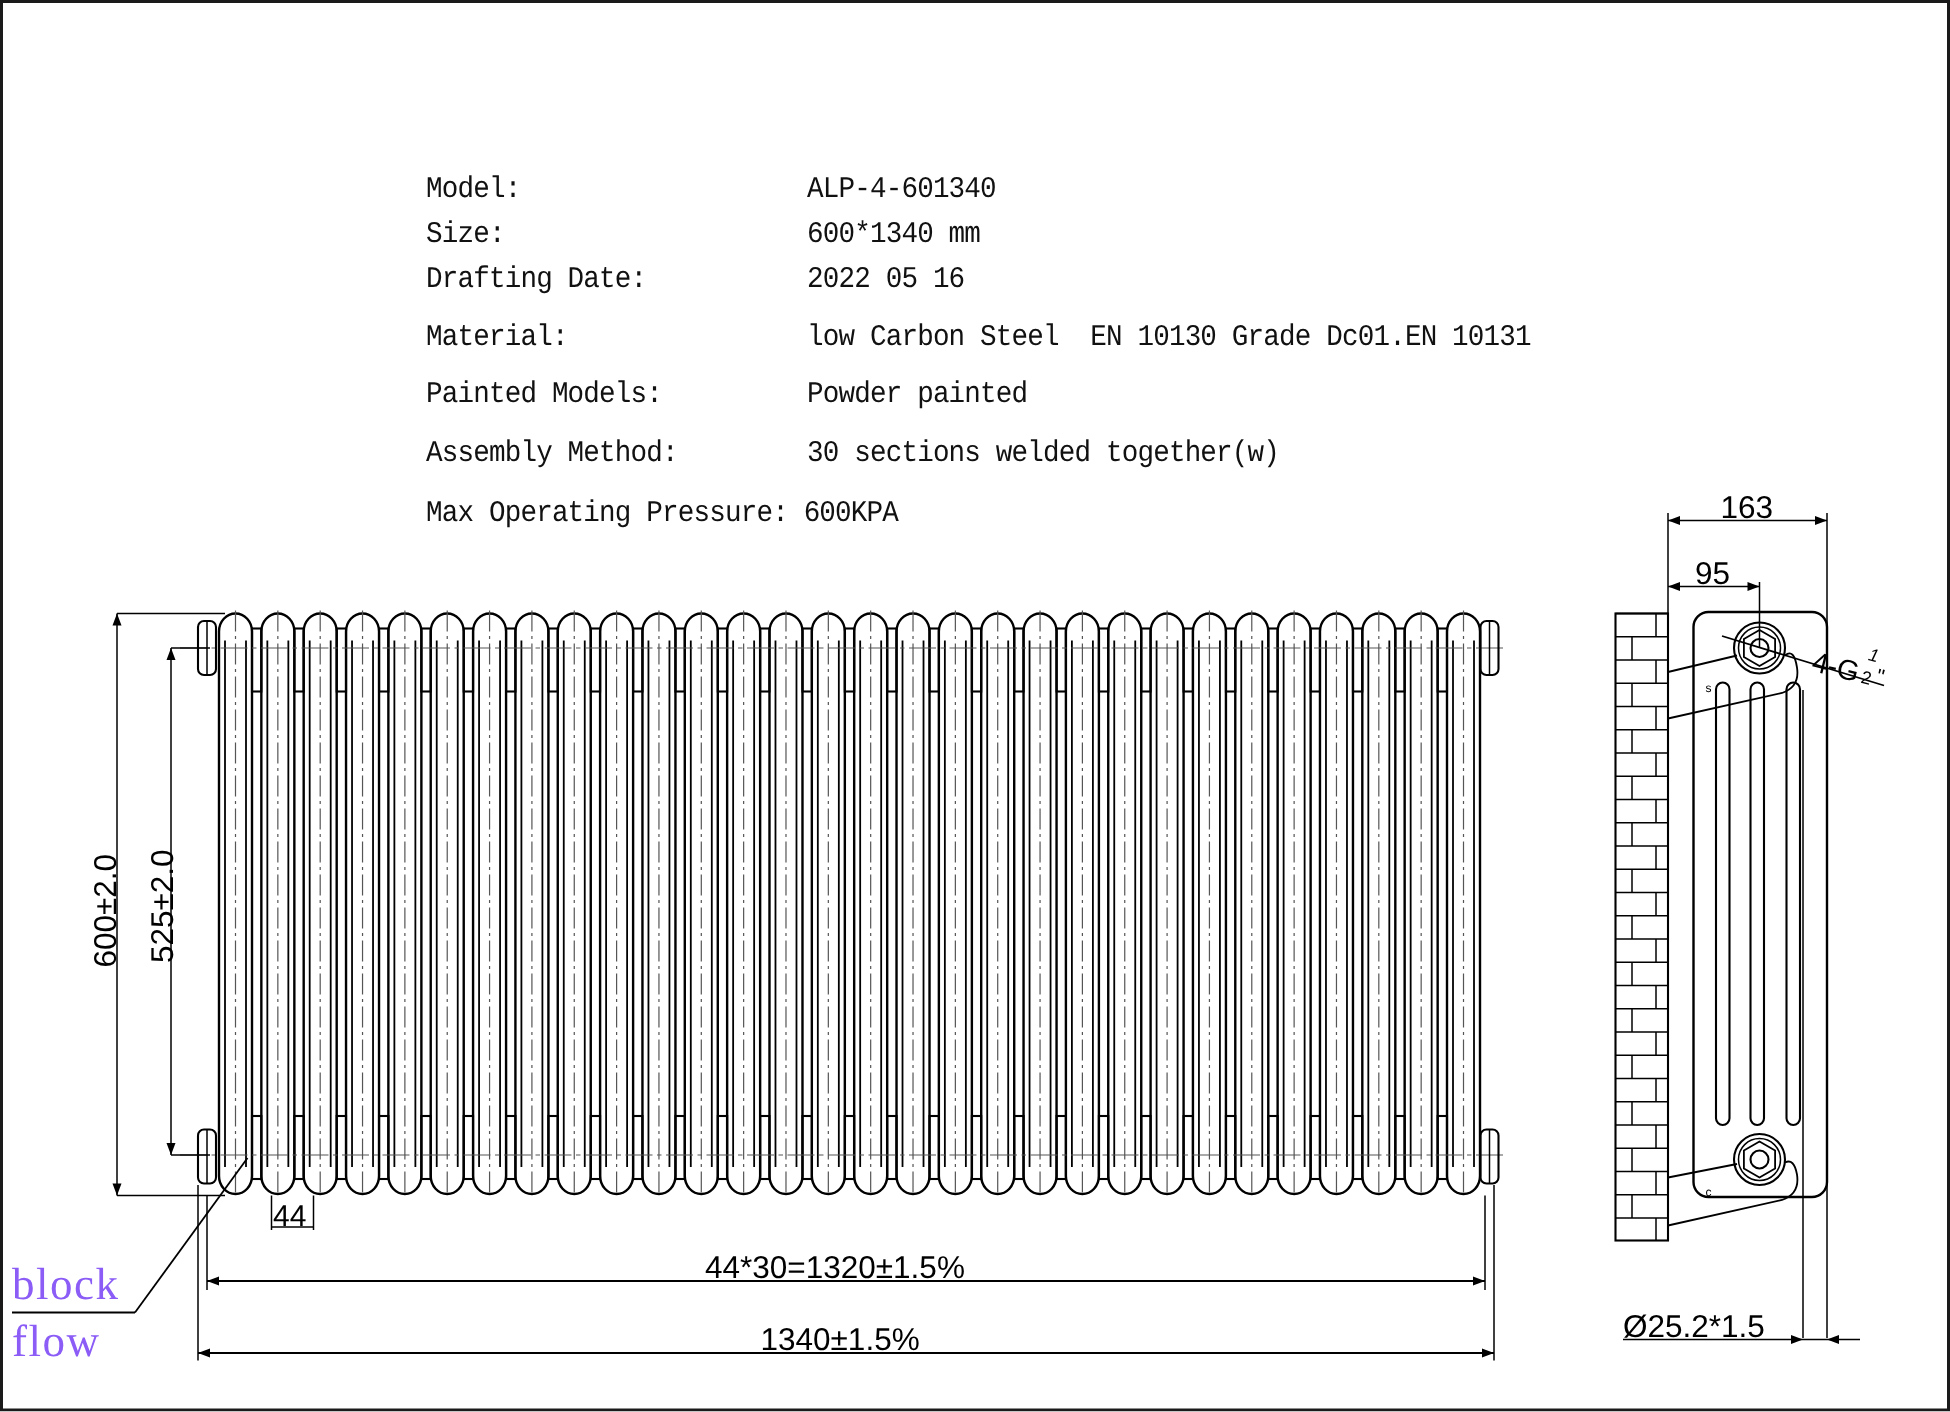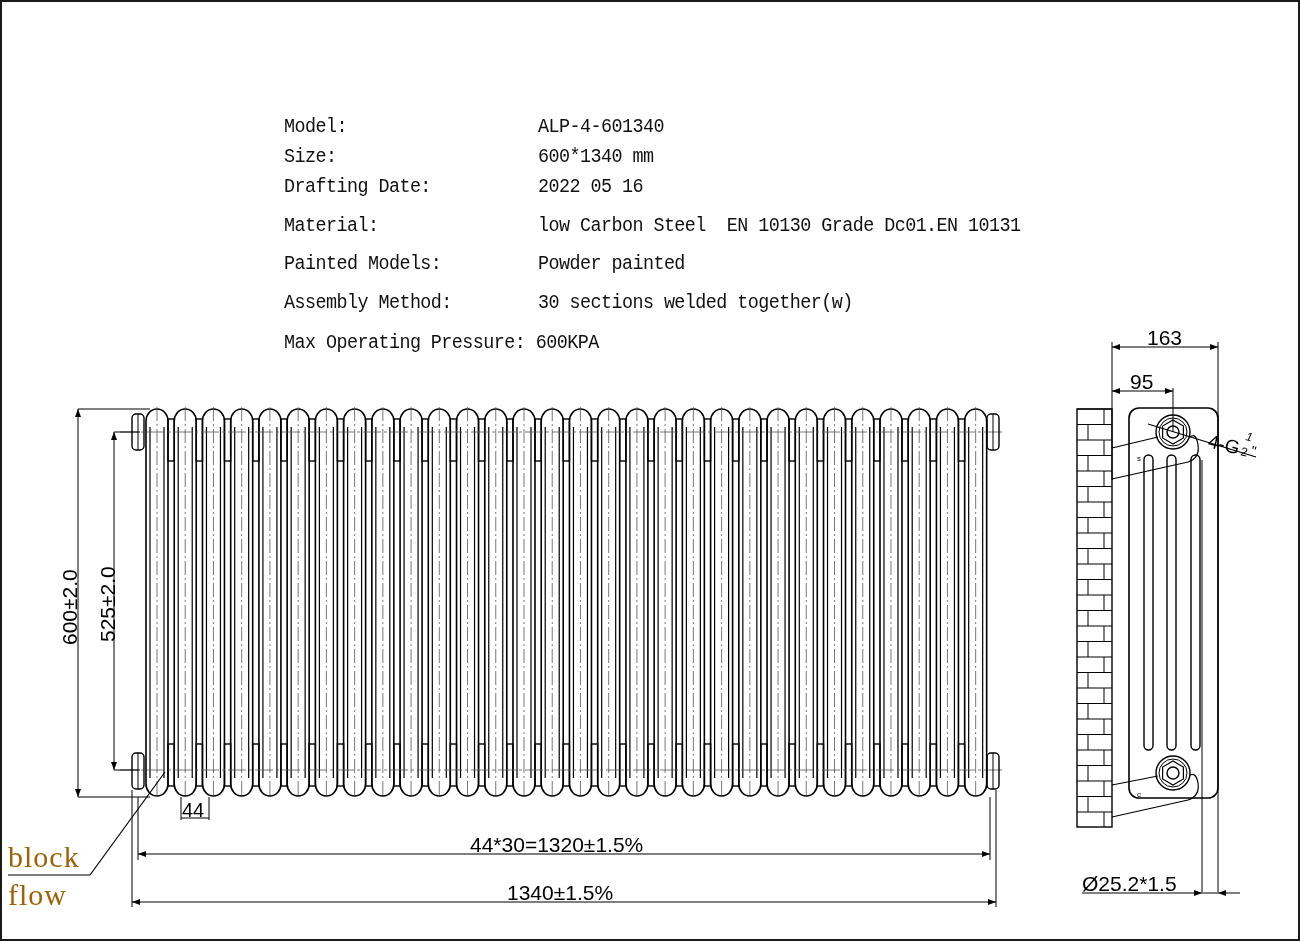--- a/index.html
+++ b/index.html
@@ -3,21 +3,21 @@
 <meta charset="utf-8">
 <style>
   html, body { margin: 0; padding: 0; background: #ffffff; }
   body { width: 1300px; height: 941px; overflow: hidden; position: relative; font-family: "DejaVu Sans Mono", monospace; }
   .frame { position: absolute; left: 0; top: 0; width: 1296px; height: 937px; border: 2px solid #1a1a1a; box-sizing: content-box; }
   .spec { position: absolute; font-family: "Liberation Mono", "DejaVu Sans Mono", monospace; font-size: 20px; color: #111; letter-spacing: -0.6px; white-space: pre; transform: scaleX(0.92); transform-origin: left top; }
   .spec-label { left: 284px; }
   .spec-value { left: 538px; }
   svg { position: absolute; left: 0; top: 0; }
   .dimtxt { font-family: "Liberation Sans", "DejaVu Sans", sans-serif; fill: #000; }
-  .legend { position: absolute; font-family: "Liberation Serif", "DejaVu Serif", serif; font-size: 30px; color: #a16207; letter-spacing: 1px; }
+  .legend { position: absolute; font-family: "Liberation Serif", "DejaVu Serif", serif; font-size: 30px; color: #8b5cf6; letter-spacing: 1px; }
 </style>
 </head>
 <body>
 
 <div class="frame"></div>
 
 <div id="specs">
     <div class="spec spec-label" style="top: 115px;">Model:</div>
     <div class="spec spec-value" style="top: 115px;">ALP-4-601340</div>
     <div class="spec spec-label" style="top: 145px;">Size:</div>

